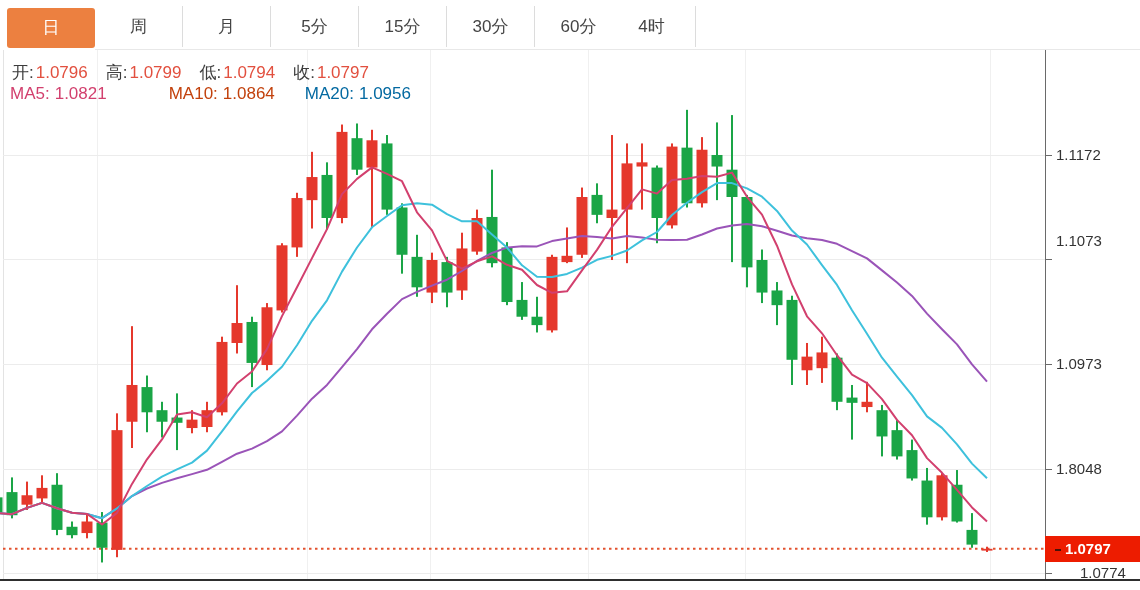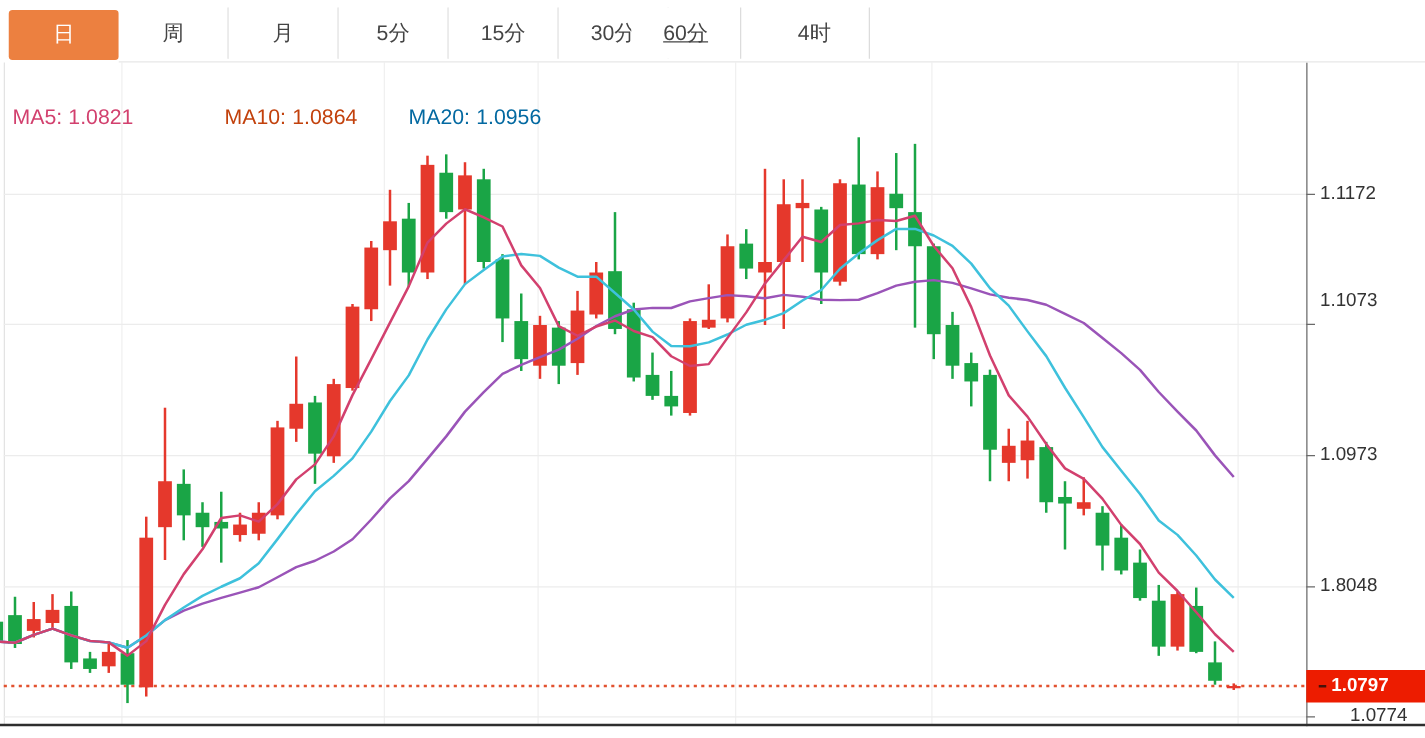--- a/index.html
+++ b/index.html
@@ -9,21 +9,21 @@
   
   .tab{position:absolute;top:6px;width:88px;height:41px;line-height:41px;text-align:center;
        font-size:17px;color:#444;border-right:1px solid #dcdcdc;cursor:pointer;box-sizing:border-box;
        background:#fff;}
   .tab.active{top:8px;height:40px;line-height:40px;background:var(--tab-accent,#ec8040);
        color:#fff;border-right:none;border-radius:3px;}
   .bar-border{position:absolute;top:49px;left:95px;right:0;height:1px;background:#e8e8e8;}
   
   .legend-r1{position:absolute;top:61px;left:12px;display:flex;gap:18px;font-size:17px;color:#3d3d3d;}
   .legend-r1 .val{margin-left:2px;}
-  .legend-r2{position:absolute;top:84px;left:10px;display:flex;gap:41px;font-size:17px;}
+  .legend-r2{position:absolute;top:84px;left:10px;display:flex;gap:30px;font-size:17px;}
   .legend-r2 .val{margin-left:5px;}
   .grp{white-space:nowrap;}
   
   .ylab{position:absolute;left:1056px;font-size:15px;color:#333;text-align:right;}
   .ytick{position:absolute;left:1045px;width:7px;height:1px;background:#6a6a6a;}
   .price-tag{position:absolute;left:1045px;width:95px;height:26px;color:#fff;
        font-size:15px;font-weight:bold;line-height:26px;box-sizing:border-box;padding-left:10px;z-index:6;}
   .tag-tick{display:inline-block;width:6px;height:2px;background:#48120a;vertical-align:middle;margin-right:4px;}
 </style>
 </head>
@@ -186,25 +186,31 @@
       <rect x="0" y="579" width="1140" height="2" fill="#2e2e2e"></rect>
     </svg>
 
   <div id="tabbar">
       <div class="tab active" style="left: 7px;">日</div>
       <div class="tab" style="left: 95px;">周</div>
       <div class="tab" style="left: 183px;">月</div>
       <div class="tab" style="left: 271px;">5分</div>
       <div class="tab" style="left: 359px;">15分</div>
       <div class="tab" style="left: 447px;">30分</div>
-      <div class="tab" style="left: 505px; text-decoration: underline;">60分</div>
+      <div class="tab" style="left: 535px;">60分</div>
       <div class="tab" style="left: 608px;">4时</div>
     </div>
   <div class="bar-border"></div>
 
+  <div class="legend-r1" style="color: rgb(61, 61, 61);">
+    <span class="grp"><span class="lbl">开:</span><span class="val" style="color: rgb(226, 80, 63);">1.0796</span></span>
+    <span class="grp"><span class="lbl">高:</span><span class="val" style="color: rgb(226, 80, 63);">1.0799</span></span>
+    <span class="grp"><span class="lbl">低:</span><span class="val" style="color: rgb(226, 80, 63);">1.0794</span></span>
+    <span class="grp"><span class="lbl">收:</span><span class="val" style="color: rgb(226, 80, 63);">1.0797</span></span>
+  </div>
 
   <div class="legend-r2">
     <span class="grp" id="ma5grp" style="color: rgb(210, 64, 110);"><span>MA5:</span><span class="val">1.0821</span></span>
     <span class="grp" id="ma10grp" style="color: #c2410c; margin-left: 32px;"><span>MA10:</span><span class="val">1.0864</span></span>
     <span class="grp" id="ma20grp" style="color: #0369a1;"><span>MA20:</span><span class="val">1.0956</span></span>
   </div>
 
   <div id="yaxis">
       <div class="ytick" style="top: 155px;"></div>
       <div class="ylab" style="top: 146px;">1.1172</div>

